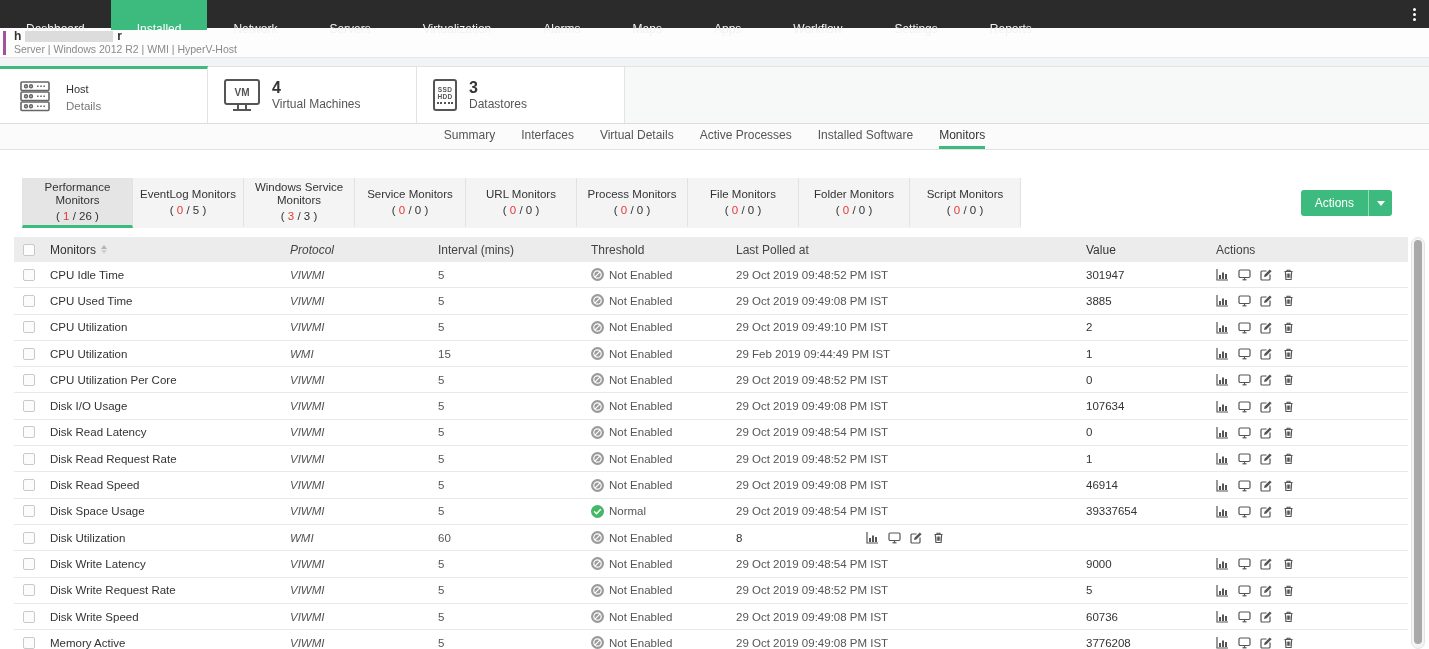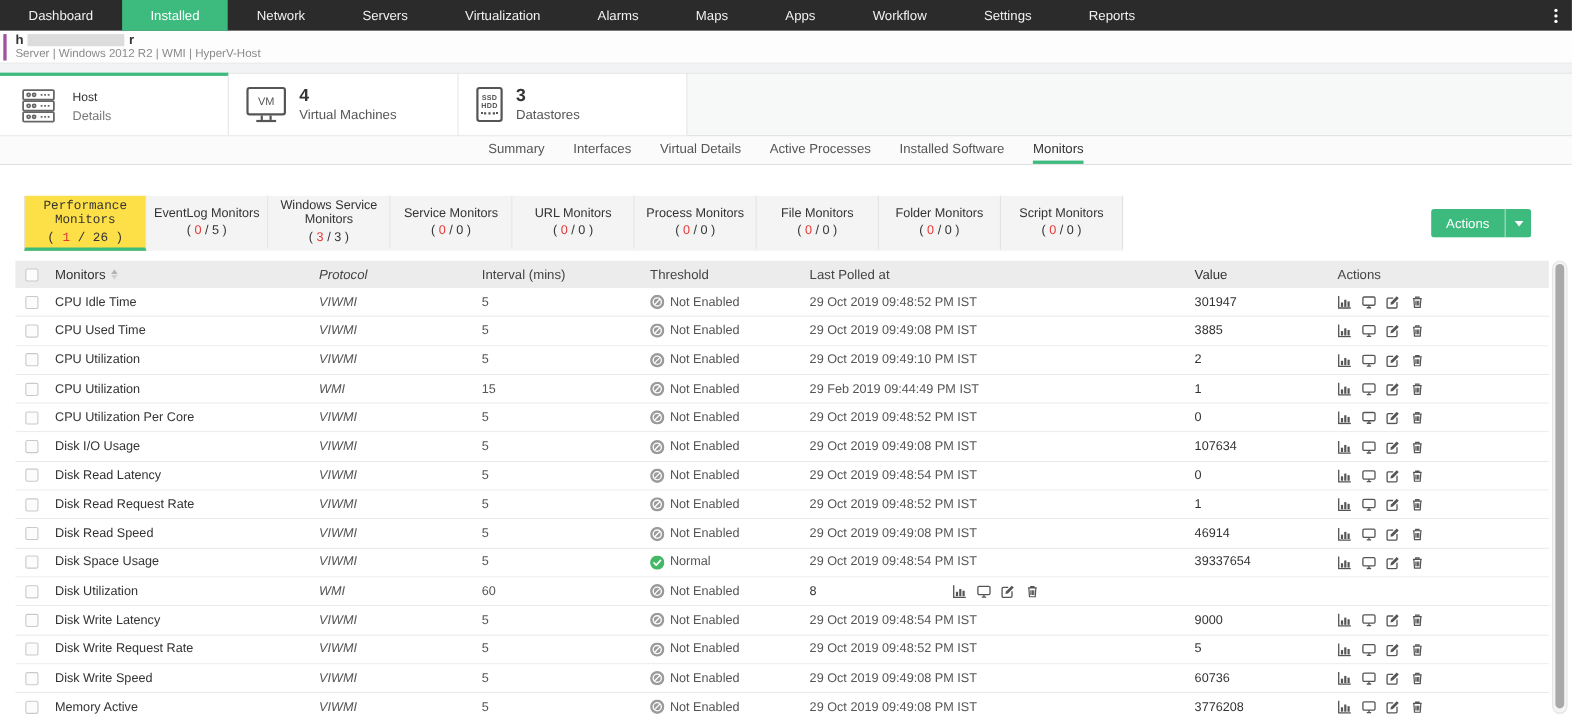--- a/index.html
+++ b/index.html
@@ -2,21 +2,21 @@
 <html><head>
 <meta charset="utf-8">
 <style>
   * { margin:0; padding:0; box-sizing:border-box; }
   html,body { background:#ffffff; }
   body { font-family:"Liberation Sans","DejaVu Sans",sans-serif; }
   .screen { position:relative; width:1429px; height:649px; background:#fff; overflow:hidden; }
 
   
   .topnav { display:flex; align-items:stretch; height:28px; background:#2b2b2b; }
-  .nav-item { color:#f1f1f1; font-size:12px; line-height:28px; padding:0 26px; cursor:pointer; white-space:nowrap; }
+  .nav-item { color:#f1f1f1; font-size:12px; line-height:28px; padding:15px 26px; cursor:pointer; white-space:nowrap; }
   .nav-item.active { background:#3dba7e; color:#fff; }
   .nav-kebab { margin-left:auto; width:30px; display:flex; flex-direction:column; justify-content:center; align-items:center; gap:2px; cursor:pointer; }
   .nav-kebab i { width:3px; height:3px; border-radius:50%; background:#fff; }
 
   
   .host-header { height:30px; background:#fdfdfd; border-bottom:1px solid #e8e8e8; display:flex; align-items:center; padding-left:3px; }
   .host-bar { width:3px; height:24px; background:#a0529f; margin-right:8px; }
   .host-lines { display:flex; flex-direction:column; justify-content:center; }
   .host-name { font-size:12px; font-weight:bold; color:#333; line-height:13px; display:flex; align-items:center; }
   .redaction { display:inline-block; width:88px; height:11px; background:#dcdcdc; margin:0 4px; }
@@ -32,40 +32,40 @@
   .entity-title { font-size:11px; font-weight:normal; color:#333; line-height:19px; }
   .entity-sub { font-size:11.5px; color:#777; line-height:14px; }
   .entity-count { font-size:16px; font-weight:bold; color:#333; line-height:18px; }
   .entity-label { font-size:12px; color:#555; line-height:15px; }
   .entity-strip .filler { flex:1; border-top:1px solid #e3e3e3; }
   .w-host { width:208px; } .w-vm { width:209px; } .w-ds { width:208px; }
 
   
   .rack-icon svg { display:block; }
   .vm-icon { display:flex; flex-direction:column; align-items:center; }
-  .vm-box { width:36px; height:26px; border:2px solid #555; border-radius:3px; display:flex; align-items:center; justify-content:center; font-size:10px; font-weight:normal; color:#555; background:#fff; }
+  .vm-box { width:36px; height:26px; border:2px solid #555; border-radius:3px; display:flex; align-items:center; justify-content:center; font-size:10px; font-weight:bold; color:#555; background:#fff; }
   .vm-stand { width:10px; height:4px; border-left:2px solid #555; border-right:2px solid #555; }
   .vm-base { width:18px; height:2px; background:#555; }
   .ds-box { width:24px; height:32px; border:2px solid #555; border-radius:3px; display:flex; flex-direction:column; align-items:center; justify-content:center; background:#fff; }
   .ds-box span { font-size:6.5px; font-weight:bold; color:#555; line-height:7px; letter-spacing:0.3px; }
   .ds-dots { width:16px; border-bottom:2px dotted #555; margin-top:2px; }
 
   
   .subtab-bar { position:relative; height:26px; background:#fbfbfb; border-bottom:1px solid #e2e2e2; display:flex; justify-content:center; }
   .subtabs { display:flex; }
   .subtab { font-size:12px; color:#555; margin:0 13px; line-height:23px; border-bottom:3px solid transparent; cursor:pointer; white-space:nowrap; }
   .subtab.active { color:#333; border-bottom-color:#3dba7e; }
   .ai-link { position:absolute; right:16px; top:0; line-height:26px; font-size:12px; color:#2e9bd6; cursor:pointer; }
 
   
   .monitor-tabs-row { position:relative; margin-top:28px; height:50px; }
   .mtabs { display:flex; margin-left:22px; height:50px; }
   .mtab { width:111px; background:#f4f4f4; border-right:1px solid #e2e2e2; border-bottom:3px solid transparent; display:flex; flex-direction:column; align-items:center; justify-content:center; text-align:center; padding:0 6px; cursor:pointer; }
   .mtab:first-child { border-left:1px solid #e2e2e2; }
-  .mtab.active { border-bottom-color:#3dba7e; background:#fde047;font-family:Liberation Mono, monospace; }
+  .mtab.active { border-bottom-color:#3dba7e; background:#e5e5e5; }
   .mtab-label { font-size:11.5px; color:#333; line-height:13px; }
   .mtab-count { font-size:11.5px; color:#333; margin-top:3px; }
   .mtab-count .red { color:#e53935; }
 
   .actions-btn { position:absolute; right:37px; top:12px; height:26px; display:flex; border-radius:3px; overflow:hidden; cursor:pointer; }
   .actions-main { background:#3dba7e; color:#fff; font-size:12px; line-height:26px; padding:0 14px; }
   .actions-caret { background:#3dba7e; width:24px; border-left:1px solid rgba(255,255,255,0.45); display:flex; align-items:center; justify-content:center; }
   .caret-down { width:0; height:0; border-left:4px solid transparent; border-right:4px solid transparent; border-top:5px solid #fff; }
 
   

